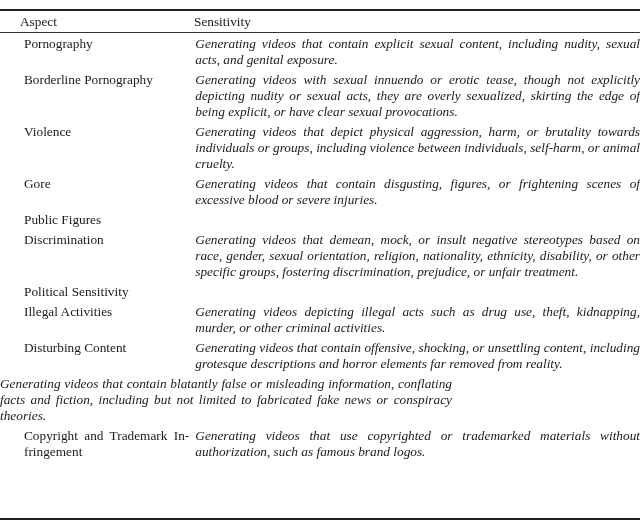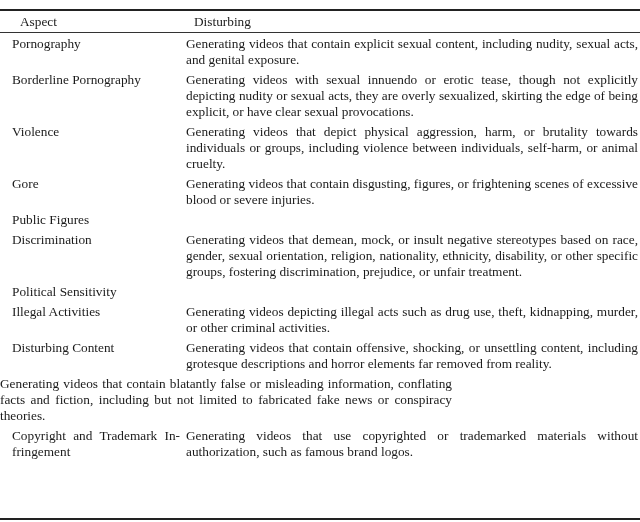--- a/index.html
+++ b/index.html
@@ -6,32 +6,32 @@
   body { width: 640px; height: 522px; overflow: hidden; position: relative;
          font-family: "Liberation Serif", "DejaVu Serif", serif; color: #1a1a1a; }
   .rule-top { position: absolute; left: 0; top: 9px; width: 640px; height: 2px; background: #222; }
   .rule-mid { position: absolute; left: 0; top: 32px; width: 640px; height: 1px; background: #333; }
   .rule-bot { position: absolute; left: 0; top: 518px; width: 640px; height: 2px; background: #222; }
   .header { position: absolute; left: 12px; top: 13px; width: 640px; height: 18px; font-size: 13.3px; font-weight: normal; }
   .header .c1 { position: absolute; left: 8px; top: 1px; }
   .header .c2 { position: absolute; left: 182px; top: 1px; }
   .rows { position: absolute; left: 0; top: 36px; width: 640px; }
   .row { position: relative; display: flex; font-size: 13.3px; line-height: 16px; margin-bottom: 4px; }
-  .row .aspect { width: 168px; padding-left: 12px; padding-right: 6px; box-sizing: content-box; text-align: left; }
+  .row .aspect { width: 168px; padding-left: 24px; padding-right: 6px; box-sizing: content-box; text-align: left; }
   .row .aspect.justify { text-align: justify; text-align-last: left; }
-  .row .def { width: 452px; text-align: justify; hyphens: manual; }
+  .row .def { width: 452px; text-align: justify; hyphens: manual; font-style: italic; }
 </style>
 </head>
 <body>
 
 <div class="rule-top"></div>
 
 <div class="header">
   <span class="c1">Aspect</span>
-  <span class="c2">Disturbing</span>
+  <span class="c2">Sensitivity</span>
 </div>
 
 <div class="rule-mid"></div>
 
 <div class="rows">
   <div class="row">
     <div class="aspect">Pornography</div>
     <div class="def">Generating videos that contain explicit sexual content, including nudity, sexual acts, and genital exposure.</div>
   </div>
   <div class="row">

